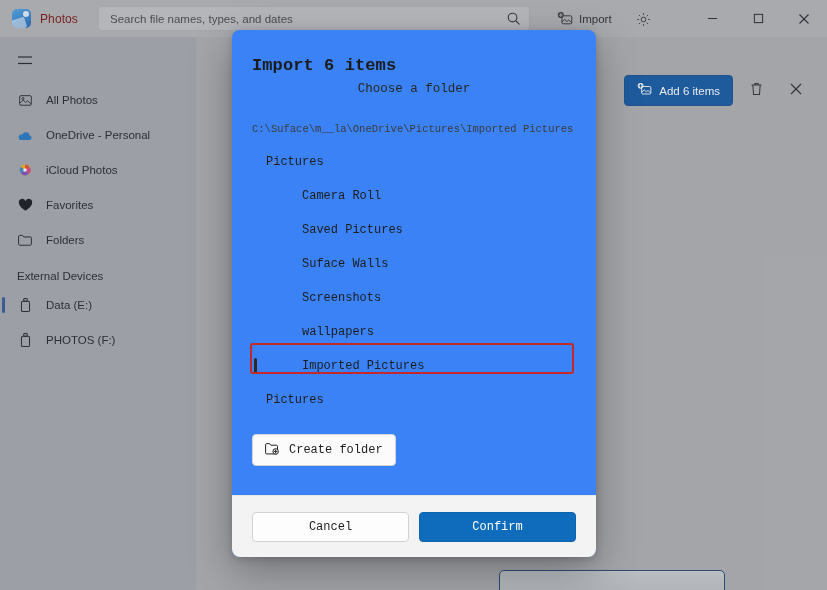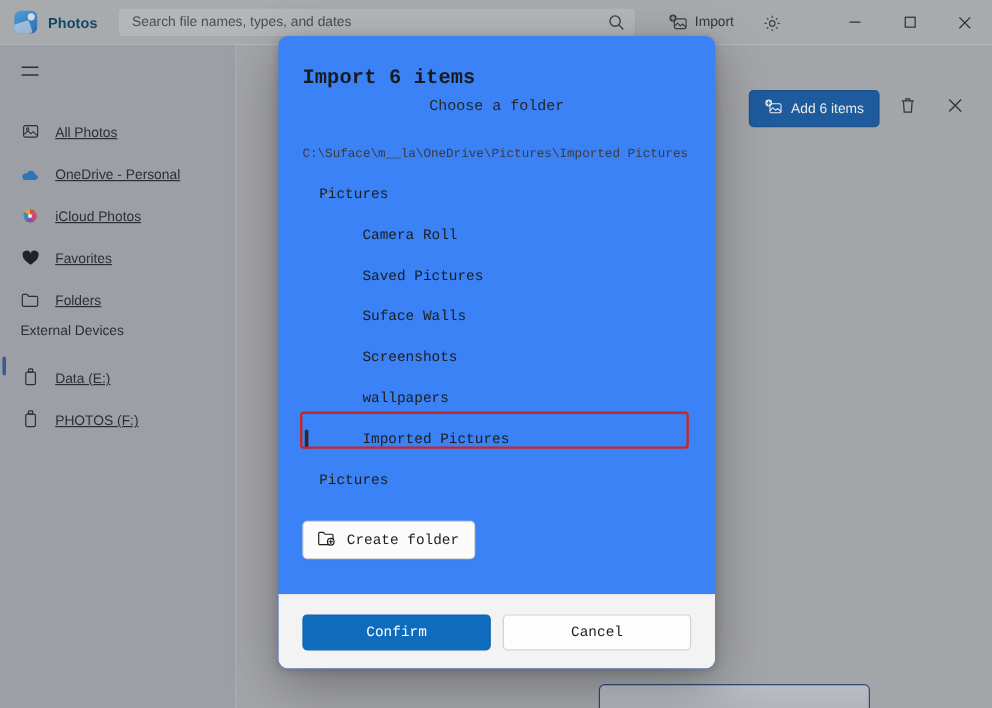--- a/index.html
+++ b/index.html
@@ -60,23 +60,22 @@
     content: "";
     position: absolute;
     left: -3px; bottom: -2px;
     width: 17px; height: 11px;
     background: rgba(255,255,255,.55);
     transform: rotate(-18deg);
     border-radius: 2px;
   }
   .brand-text {
     font-size: 12px;
-    color: #0c4a6e;
+    color: #7f1d1d;
     letter-spacing: .1px;
-    font-weight: bold;
   }
 
   #search-box {
     position: absolute;
     left: 98px;
     top: 6px;
     width: 432px;
     height: 25px;
     background: #c3c5c8;
     border: 1px solid #b2b4b8;
@@ -140,27 +139,26 @@
   #hamburger {
     width: 34px; height: 34px;
     margin: 8px 0 4px 8px;
     display: flex; align-items: center; justify-content: center;
   }
   .nav-item {
     height: 34px;
     margin: 0 6px 1px 6px;
     border-radius: 4px;
     display: flex;
-    align-items: flex-end;
+    align-items: center;
     gap: 13px;
     padding-left: 11px;
     position: relative;
     font-size: 11.5px;
     color: #2b2e33;
-    text-decoration: underline;
   }
   .nav-item.selected::before {
     content: "";
     position: absolute;
     left: -4px;
     top: 9px;
     width: 3px;
     height: 16px;
     border-radius: 2px;
     background: #3a5f9e;
@@ -600,16 +598,16 @@
           <path d="M1.8 13V3.6c0-.6.5-1.1 1.1-1.1h3.3l1.5 1.8h6.4c.6 0 1.1.5 1.1 1.1v7.6c0 .6-.5 1.1-1.1 1.1H2.9c-.6 0-1.1-.5-1.1-1.1z"></path>
           <circle cx="13.1" cy="11.3" r="3.1" fill="#fbfbfb"></circle>
           <path d="M13.1 9.7v3.2M11.5 11.3h3.2" stroke-linecap="round"></path>
         </svg>
       </span>
       <span>Create folder</span>
     </div>
   </div>
 
   <div id="dialog-footer">
+    <div class="footer-btn" id="cancel-btn">Cancel</div>
     <div class="footer-btn" id="confirm-btn">Confirm</div>
-    <div class="footer-btn" id="cancel-btn">Cancel</div>
   </div>
 </div>
 
 </body></html>

